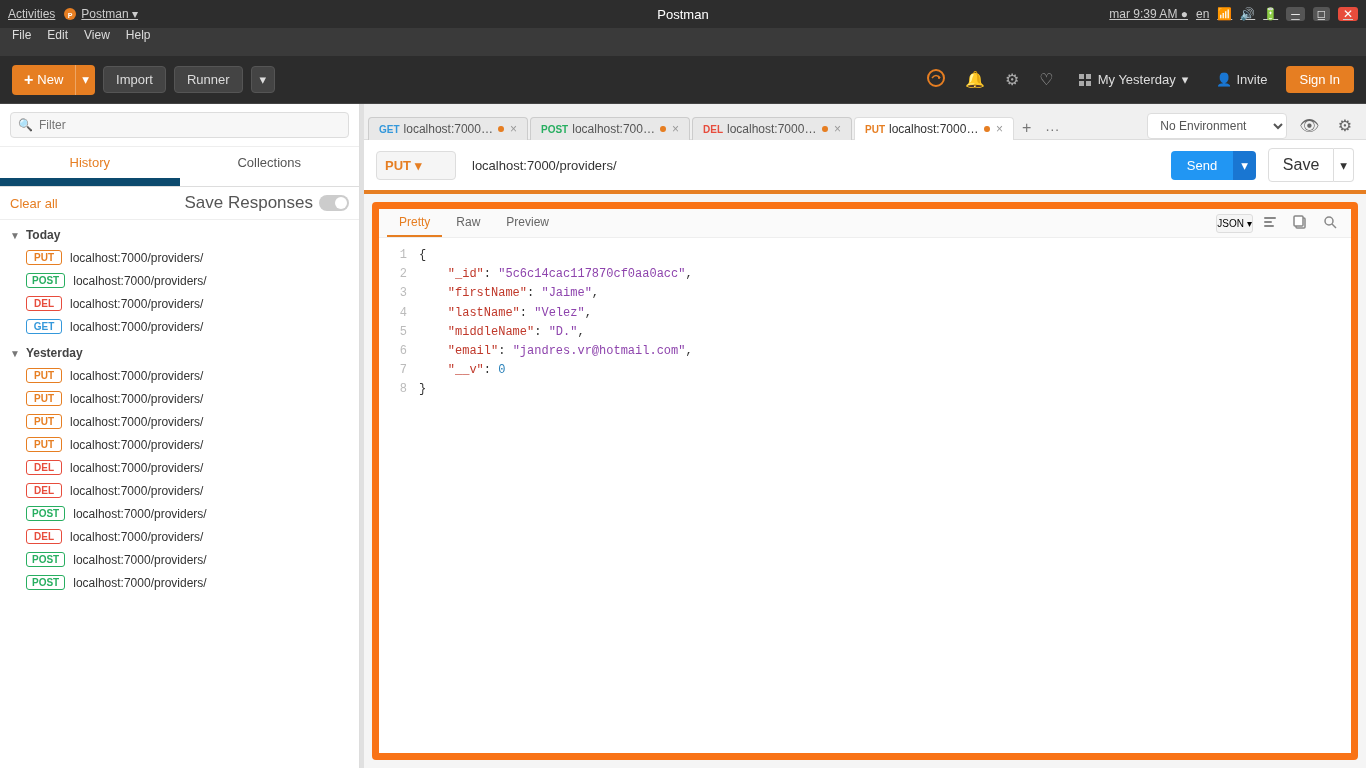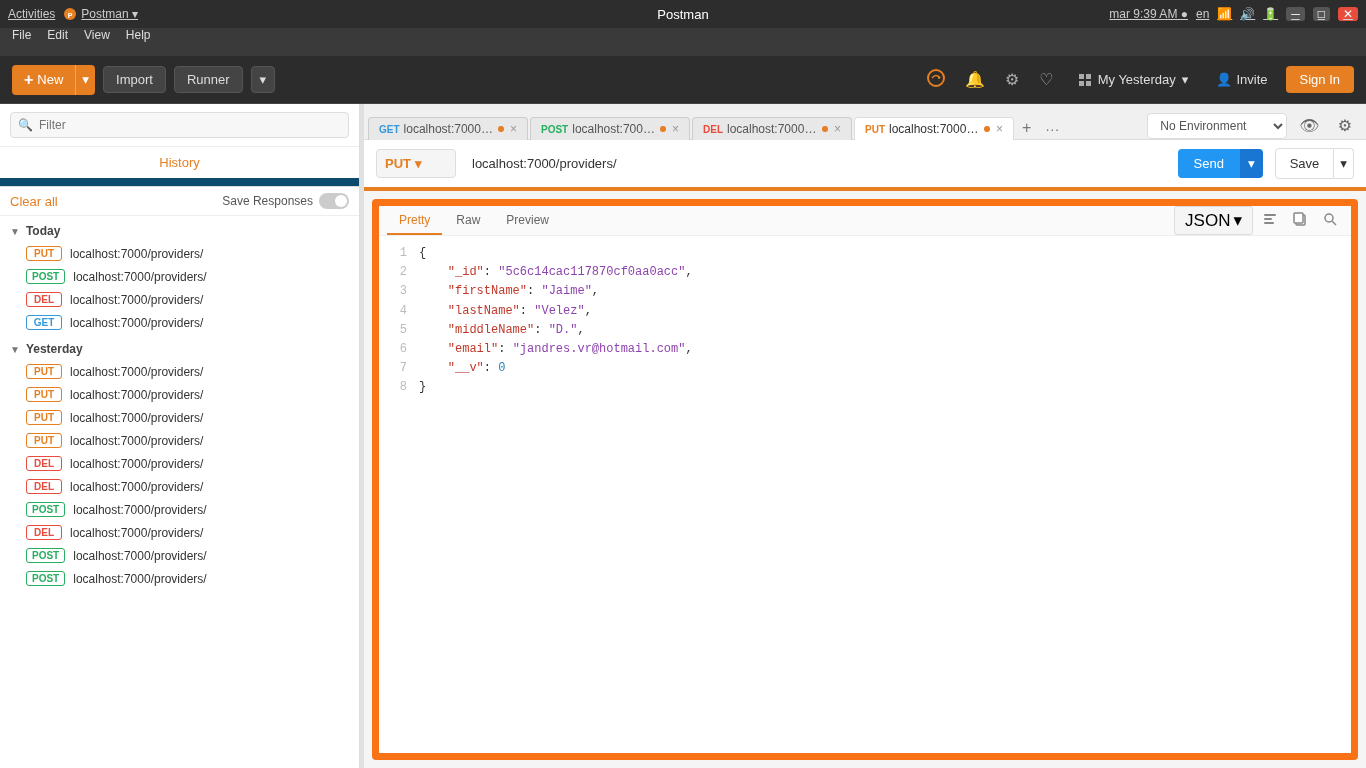--- a/index.html
+++ b/index.html
@@ -187,21 +187,21 @@
       background: none;
       border: none;
       font-size: 13px;
       cursor: pointer;
       font-weight: 500;
     }
     .save-responses {
       display: flex;
       align-items: center;
       gap: 6px;
-      font-size: 12px;
+      font-size: 17px;
       color: #555;
     }
     .toggle-switch {
       width: 30px;
       height: 16px;
       background: #ccc;
       border-radius: 8px;
       position: relative;
       cursor: pointer;
     }
@@ -378,21 +378,21 @@
       padding: 7px 8px;
       cursor: pointer;
       border-radius: 0 4px 4px 0;
     }
     .save-btn {
       background: #fff;
       border: 1px solid #ddd;
       border-radius: 4px 0 0 4px;
       padding: 7px 14px;
       cursor: pointer;
-      font-size: 13px;
+      font-size: 16px;
       color: #333;
     }
     .save-dropdown {
       background: #fff;
       border: 1px solid #ddd;
       border-left: none;
       border-radius: 0 4px 4px 0;
       padding: 7px 6px;
       cursor: pointer;
       color: #333;
@@ -428,22 +428,22 @@
     .editor-tab.active {
       color: #e67e22;
       border-bottom-color: #e67e22;
       font-weight: 500;
     }
 
     .format-select {
       background: #f5f5f5;
       border: 1px solid #ddd;
       border-radius: 3px;
-      padding: 3px 10px;
-      font-size: 17px;
+      padding: 3px 0;
+      font-size: 10px;
       cursor: pointer;
       display: flex;
       align-items: center;
       gap: 3px;
     }
     .editor-toolbar-right {
       margin-left: auto;
       display: flex;
       align-items: center;
       gap: 4px;
@@ -599,20 +599,21 @@
 
     <div class="sidebar-search">
       <div class="search-wrap">
         <span class="search-icon">🔍</span>
         <input type="text" placeholder="Filter" style="">
       </div>
     </div>
 
     <div class="sidebar-tabs">
       <div class="sidebar-tab active">History</div>
+      <div class="sidebar-tab">Collections</div>
     </div>
 
     <div class="sidebar-controls">
       <button class="clear-all-btn">Clear all</button>
       <div class="save-responses">
         <span>Save Responses</span>
         <div class="toggle-switch"></div>
       </div>
     </div>
 

